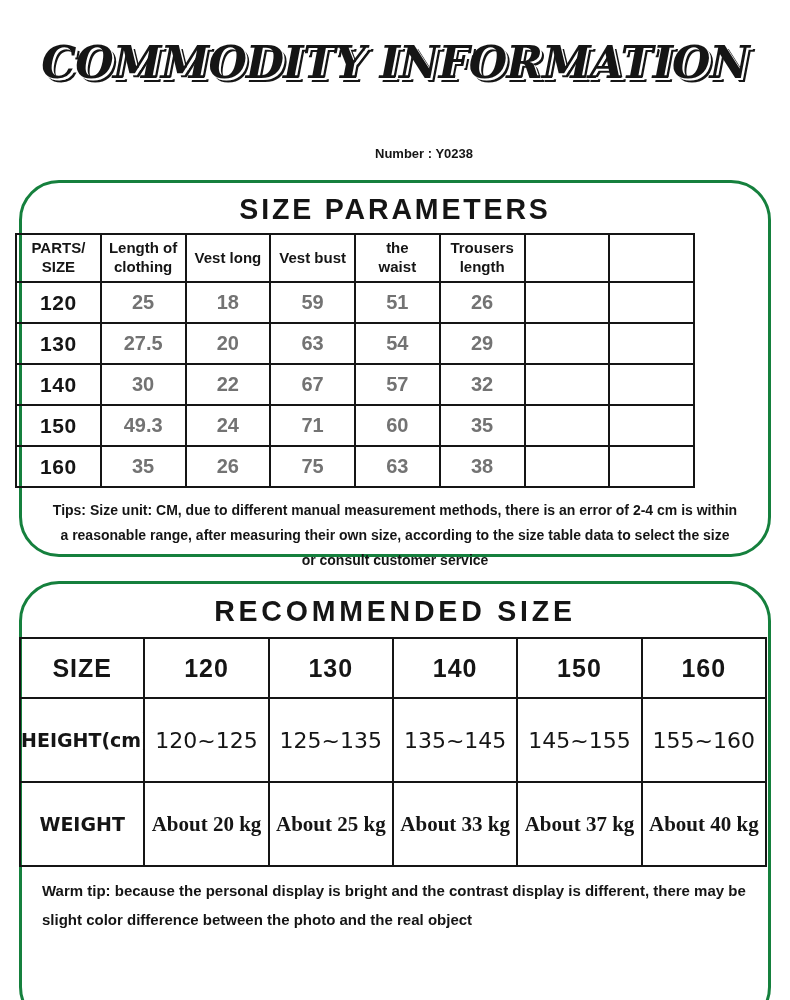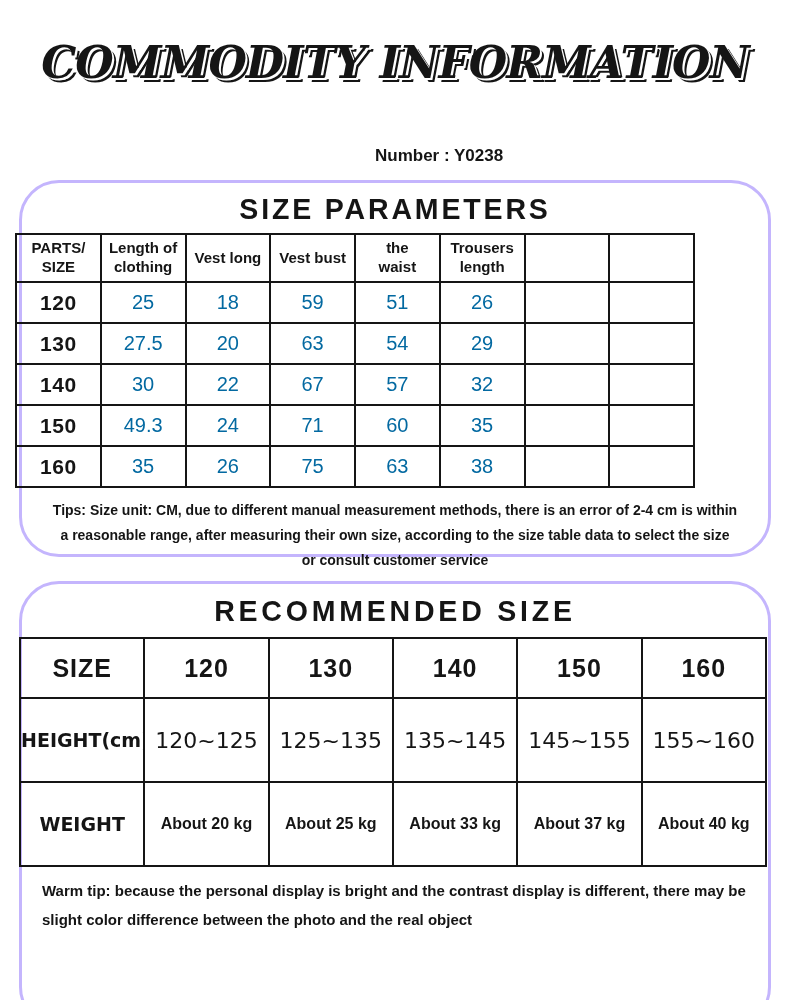--- a/index.html
+++ b/index.html
@@ -12,50 +12,50 @@
     position:absolute; top:38px; left:0; width:790px; text-align:center;
     font-family:"DejaVu Serif", serif; font-style:italic; font-weight:bold;
     font-size:45px; line-height:1.1; letter-spacing:-1px; color:#151515;
     text-shadow: 2px 2px 0 #ffffff, 4px 4px 0 #151515;
     transform:scaleX(0.98);
     white-space:nowrap;
   }
 
   
   .meta-colour { position:absolute; left:35px;  top:146px; font-size:17px; font-weight:bold; letter-spacing:0; }
-  .meta-number { position:absolute; left:375px; top:146px; font-size:17px; font-weight:bold; }
+  .meta-number { position:absolute; left:375px; top:146px; font-size:13px; font-weight:bold; }
 
   
-  .panel { position:absolute; border:3px solid #c4b5fd; border-radius:40px; background:#ffffff; }
+  .panel { position:absolute; border:3px solid #15803d; border-radius:40px; background:#ffffff; }
   .panel-1 { left:19px; top:180px; width:752px; height:377px; }
   .panel-2 { left:19px; top:581px; width:752px; height:446px; }
   .panel-title {
     position:absolute; left:0; right:0; text-align:center;
     font-weight:bold; font-size:30px; letter-spacing:3px;
     transform:scaleX(0.95); white-space:nowrap;
   }
   .panel-1 .panel-title { top:9px; }
   .panel-2 .panel-title { top:10px; letter-spacing:4px; }
 
   
   table { border-collapse:collapse; table-layout:fixed; background:transparent; }
   td, th { border:2px solid #151515; text-align:center; vertical-align:middle; overflow:hidden; }
 
   .t1 { position:absolute; left:15px; top:233px; width:680px; }
   .t1 th { height:48px; font-size:15px; font-weight:bold; line-height:1.25; white-space:pre-line; }
   .t1 td { height:41px; }
   .t1 .size-label { font-size:21px; font-weight:bold; letter-spacing:0.5px; }
-  .t1 .value-cell { font-size:20px; font-weight:normal; color:#0369a1; }
+  .t1 .value-cell { font-size:20px; font-weight:bold; color:#737373; }
 
   .t2 { position:absolute; left:19px; top:637px; width:748px; }
   .t2 th { height:60px; font-size:25px; font-weight:bold; letter-spacing:1px; }
   .t2 td { height:84px; }
   .t2 .row-label   { font-family:"DejaVu Sans", sans-serif; font-weight:bold; font-size:19px; }
   .t2 .height-cell { font-family:"DejaVu Sans", sans-serif; font-weight:normal; font-size:22px;margin-left:36px; }
-  .t2 .weight-cell { font-family:Liberation Sans, sans-serif; font-weight:bold; font-size:16px; }
+  .t2 .weight-cell { font-family:Liberation Serif, serif; font-weight:bold; font-size:21px; }
 
   
   .tips {
     position:absolute; left:30px; right:30px; top:315px; text-align:center;
     font-size:14px; font-weight:bold; line-height:25px; letter-spacing:0;
   }
   .warm-tip {
     position:absolute; left:20px; right:20px; top:292px; 
     font-size:15px; font-weight:bold; line-height:29px;
   }

